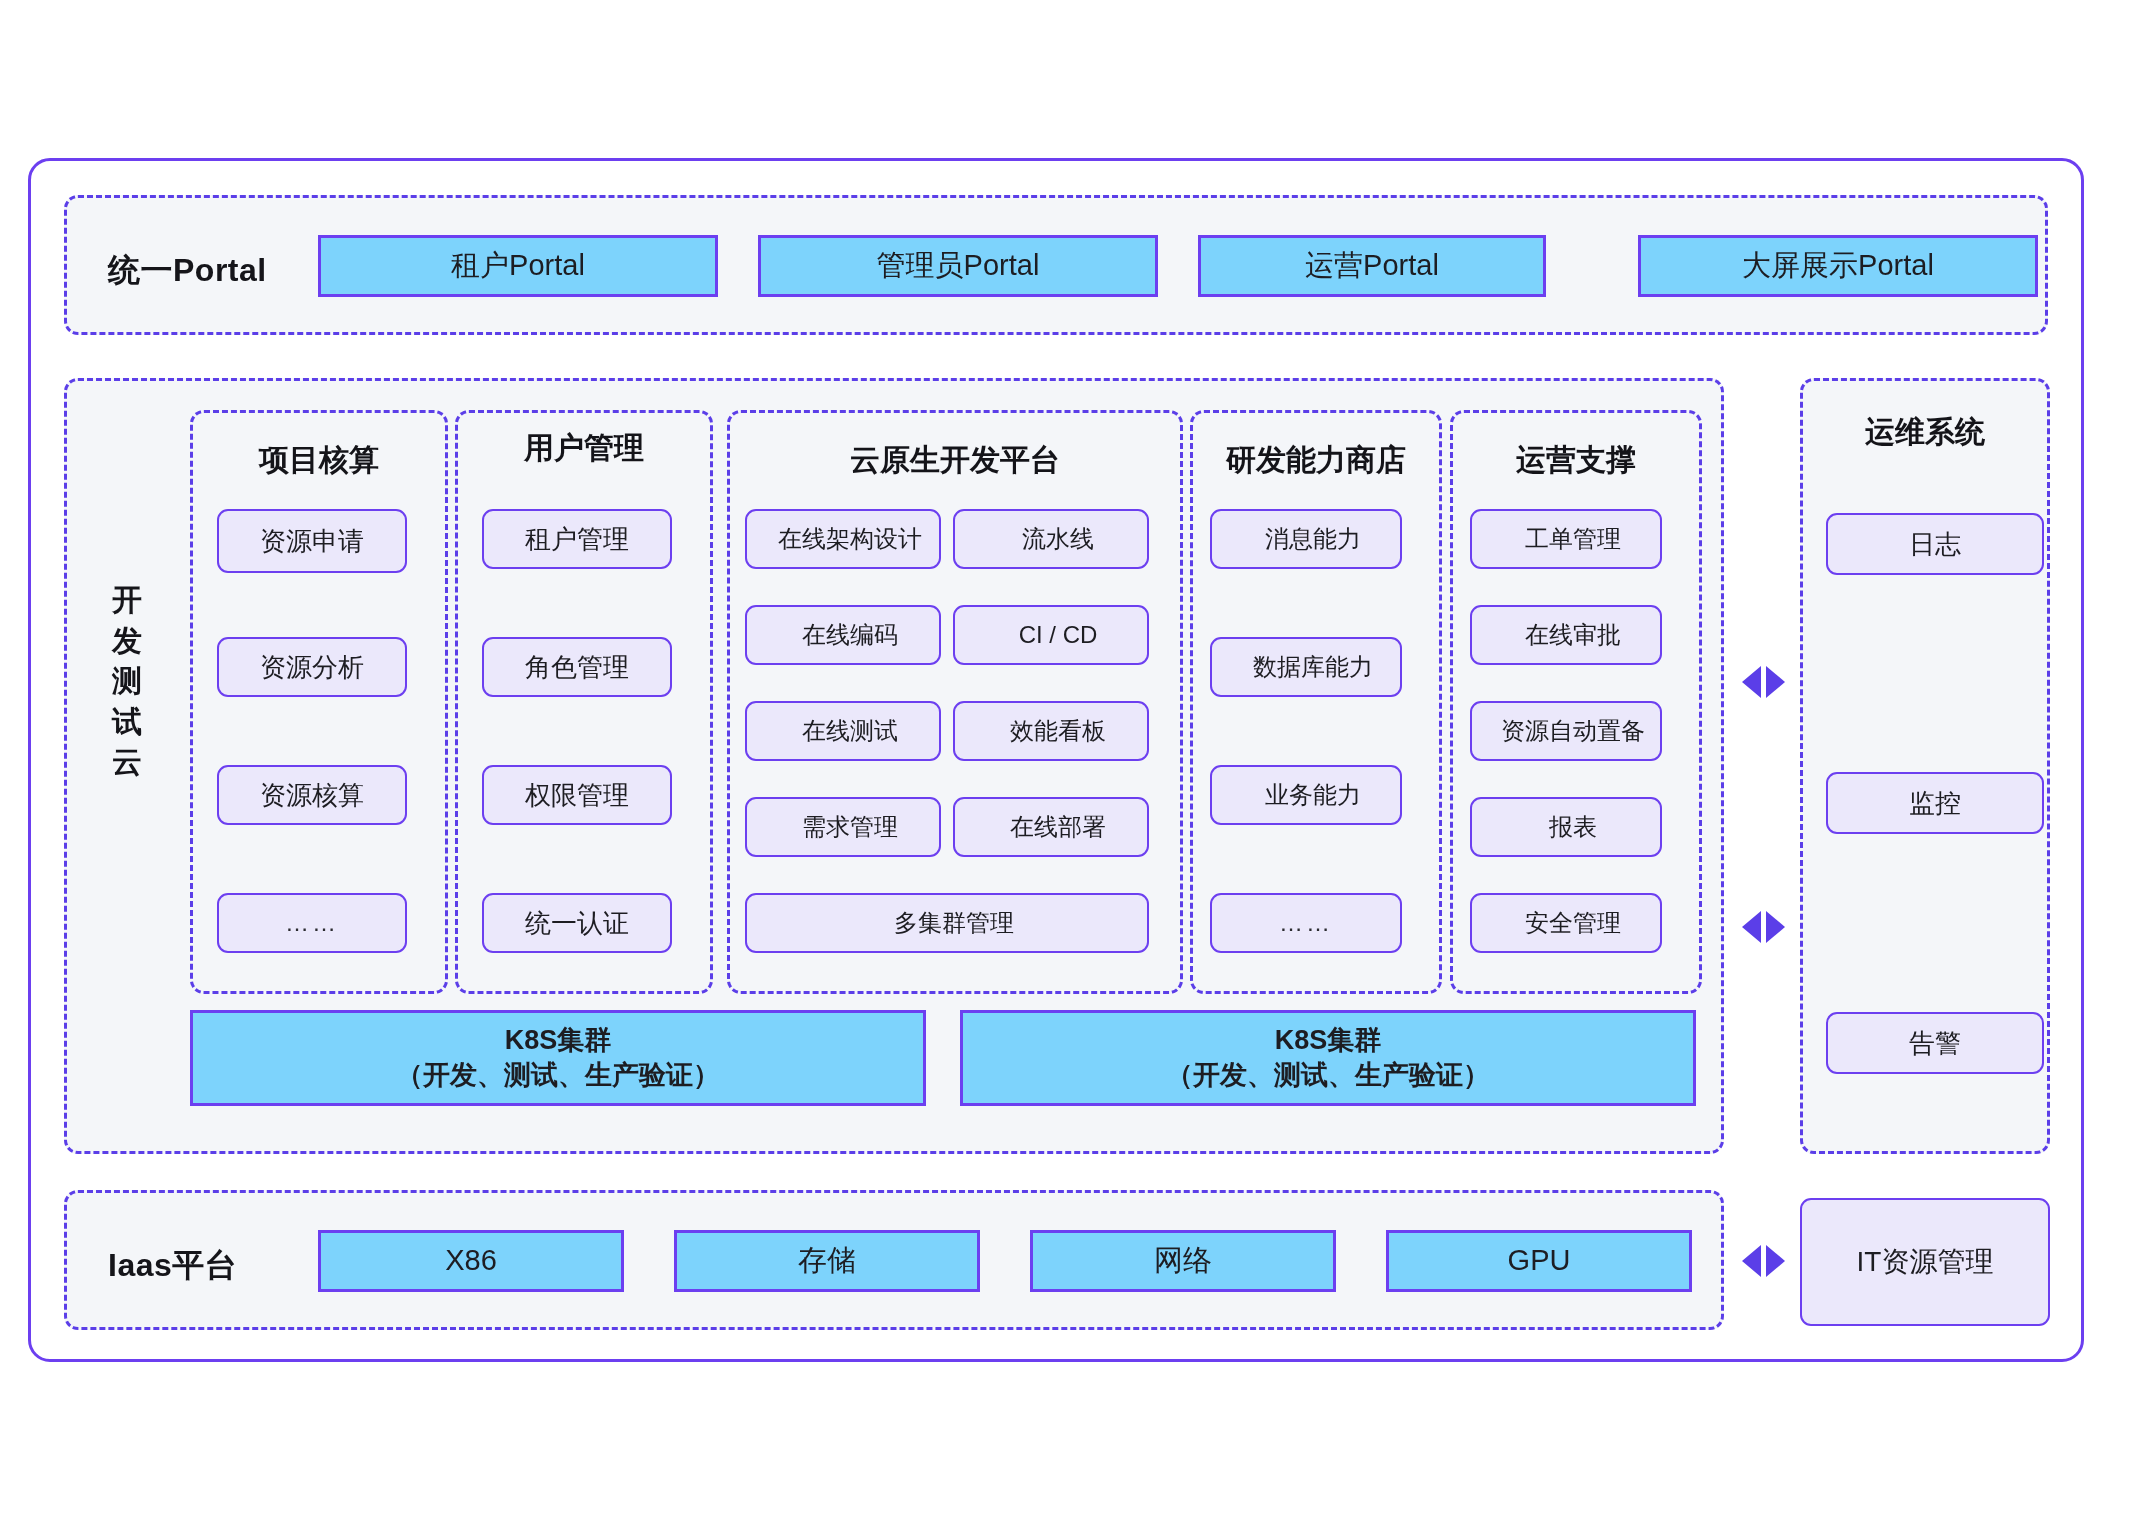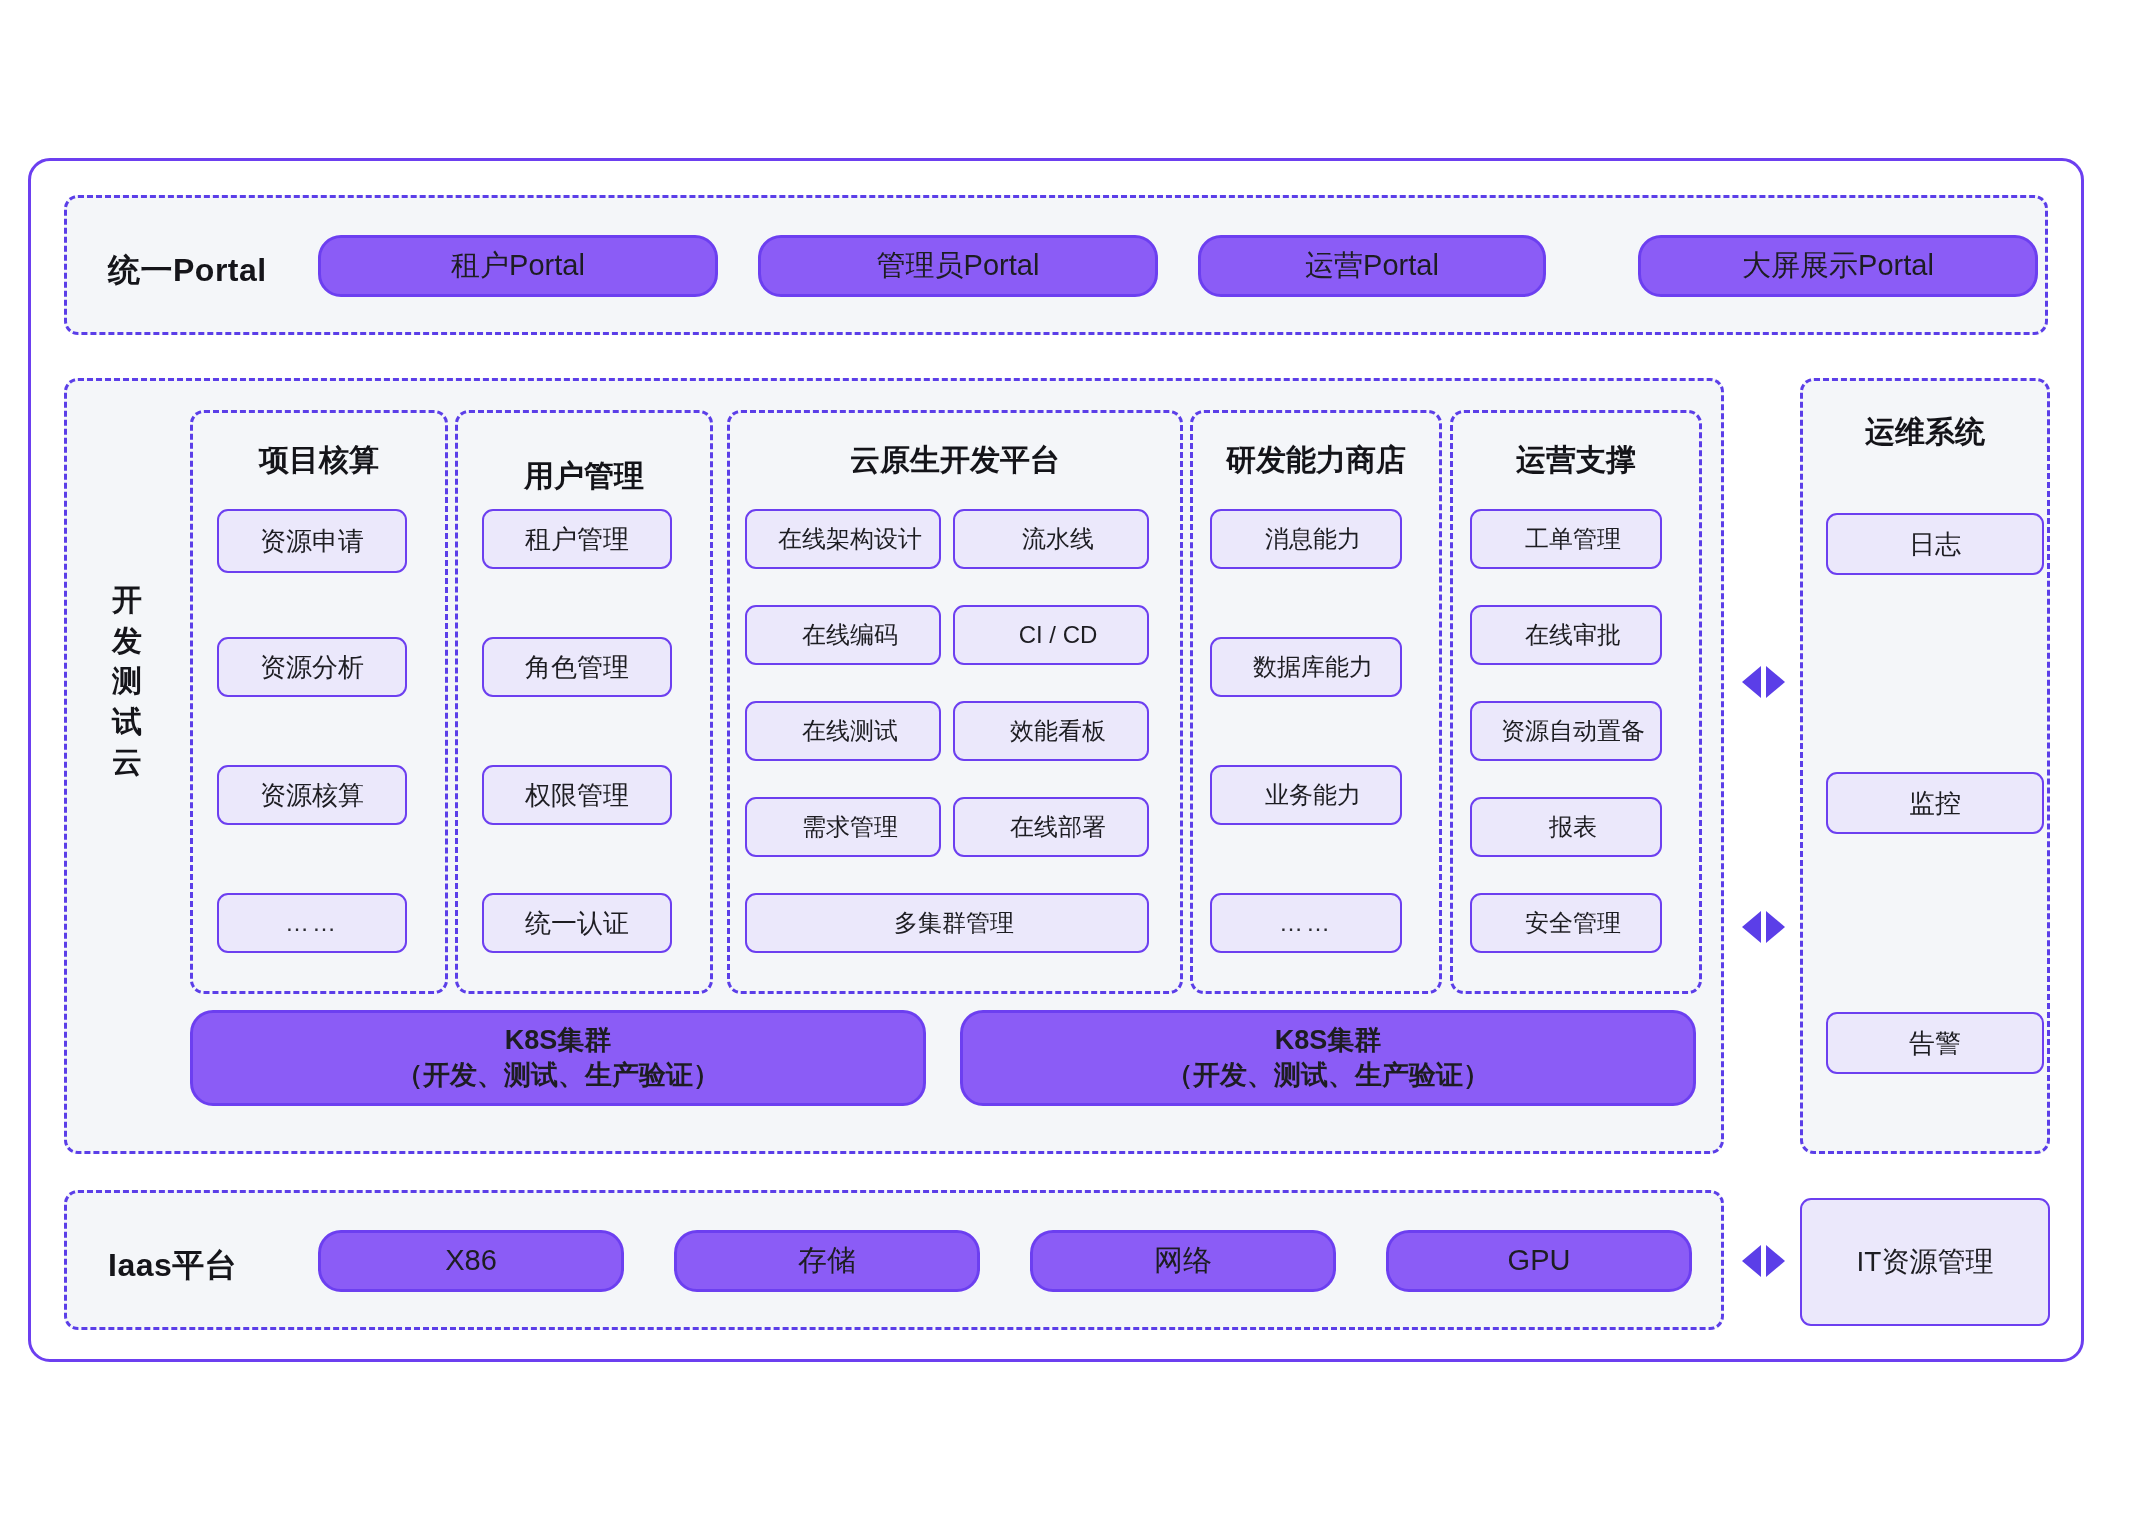--- a/index.html
+++ b/index.html
@@ -66,22 +66,22 @@
     width: 40px;
     text-align: center;
     line-height: 1.35;
     word-break: break-all;
   }
 
   
   .chip-white {
     position: absolute;
     border: 3px solid #6c3ff0;
-    border-radius: 23px;
-    background: #8b5cf6;
+    border-radius: 0;
+    background: #7dd3fc;
     box-sizing: border-box;
     display: flex;
     align-items: center;
     justify-content: center;
     font-size: 29px;
     color: #1d1d22;
     text-align: center;
     line-height: 1.3;
   }
   .chip-white.bold {
@@ -161,21 +161,21 @@
   <div class="vert-label" style="left:107px; top:580px;">开发测试云</div>
 
   <div class="dashed-col" style="left:190px; top:410px; width:258px; height:584px;"></div>
   <div class="col-title" style="left:190px; top:440px; width:258px;">项目核算</div>
   <div class="chip-lav" style="left:217px; top:509px; width:190px; height:64px;">资源申请</div>
   <div class="chip-lav" style="left:217px; top:637px; width:190px; height:60px;">资源分析</div>
   <div class="chip-lav" style="left:217px; top:765px; width:190px; height:60px;">资源核算</div>
   <div class="chip-lav dots" style="left:217px; top:893px; width:190px; height:60px;">……</div>
 
   <div class="dashed-col" style="left:455px; top:410px; width:258px; height:584px;"></div>
-  <div class="col-title" style="left:455px; top:456px; width:258px;font-family:Liberation Serif, serif;">用户管理</div>
+  <div class="col-title" style="left:455px; top:428px; width:258px;font-family:Liberation Serif, serif;">用户管理</div>
   <div class="chip-lav" style="left:482px; top:509px; width:190px; height:60px;">租户管理</div>
   <div class="chip-lav" style="left:482px; top:637px; width:190px; height:60px;">角色管理</div>
   <div class="chip-lav" style="left:482px; top:765px; width:190px; height:60px;">权限管理</div>
   <div class="chip-lav" style="left:482px; top:893px; width:190px; height:60px;">统一认证</div>
 
   <div class="dashed-col" style="left:727px; top:410px; width:456px; height:584px;"></div>
   <div class="col-title" style="left:727px; top:440px; width:456px;">云原生开发平台</div>
 
   <div class="chip-lav small" style="left:745px; top:509px; width:196px; height:60px;">在线架构设计</div>
   <div class="chip-lav small" style="left:953px; top:509px; width:196px; height:60px;">流水线</div>

